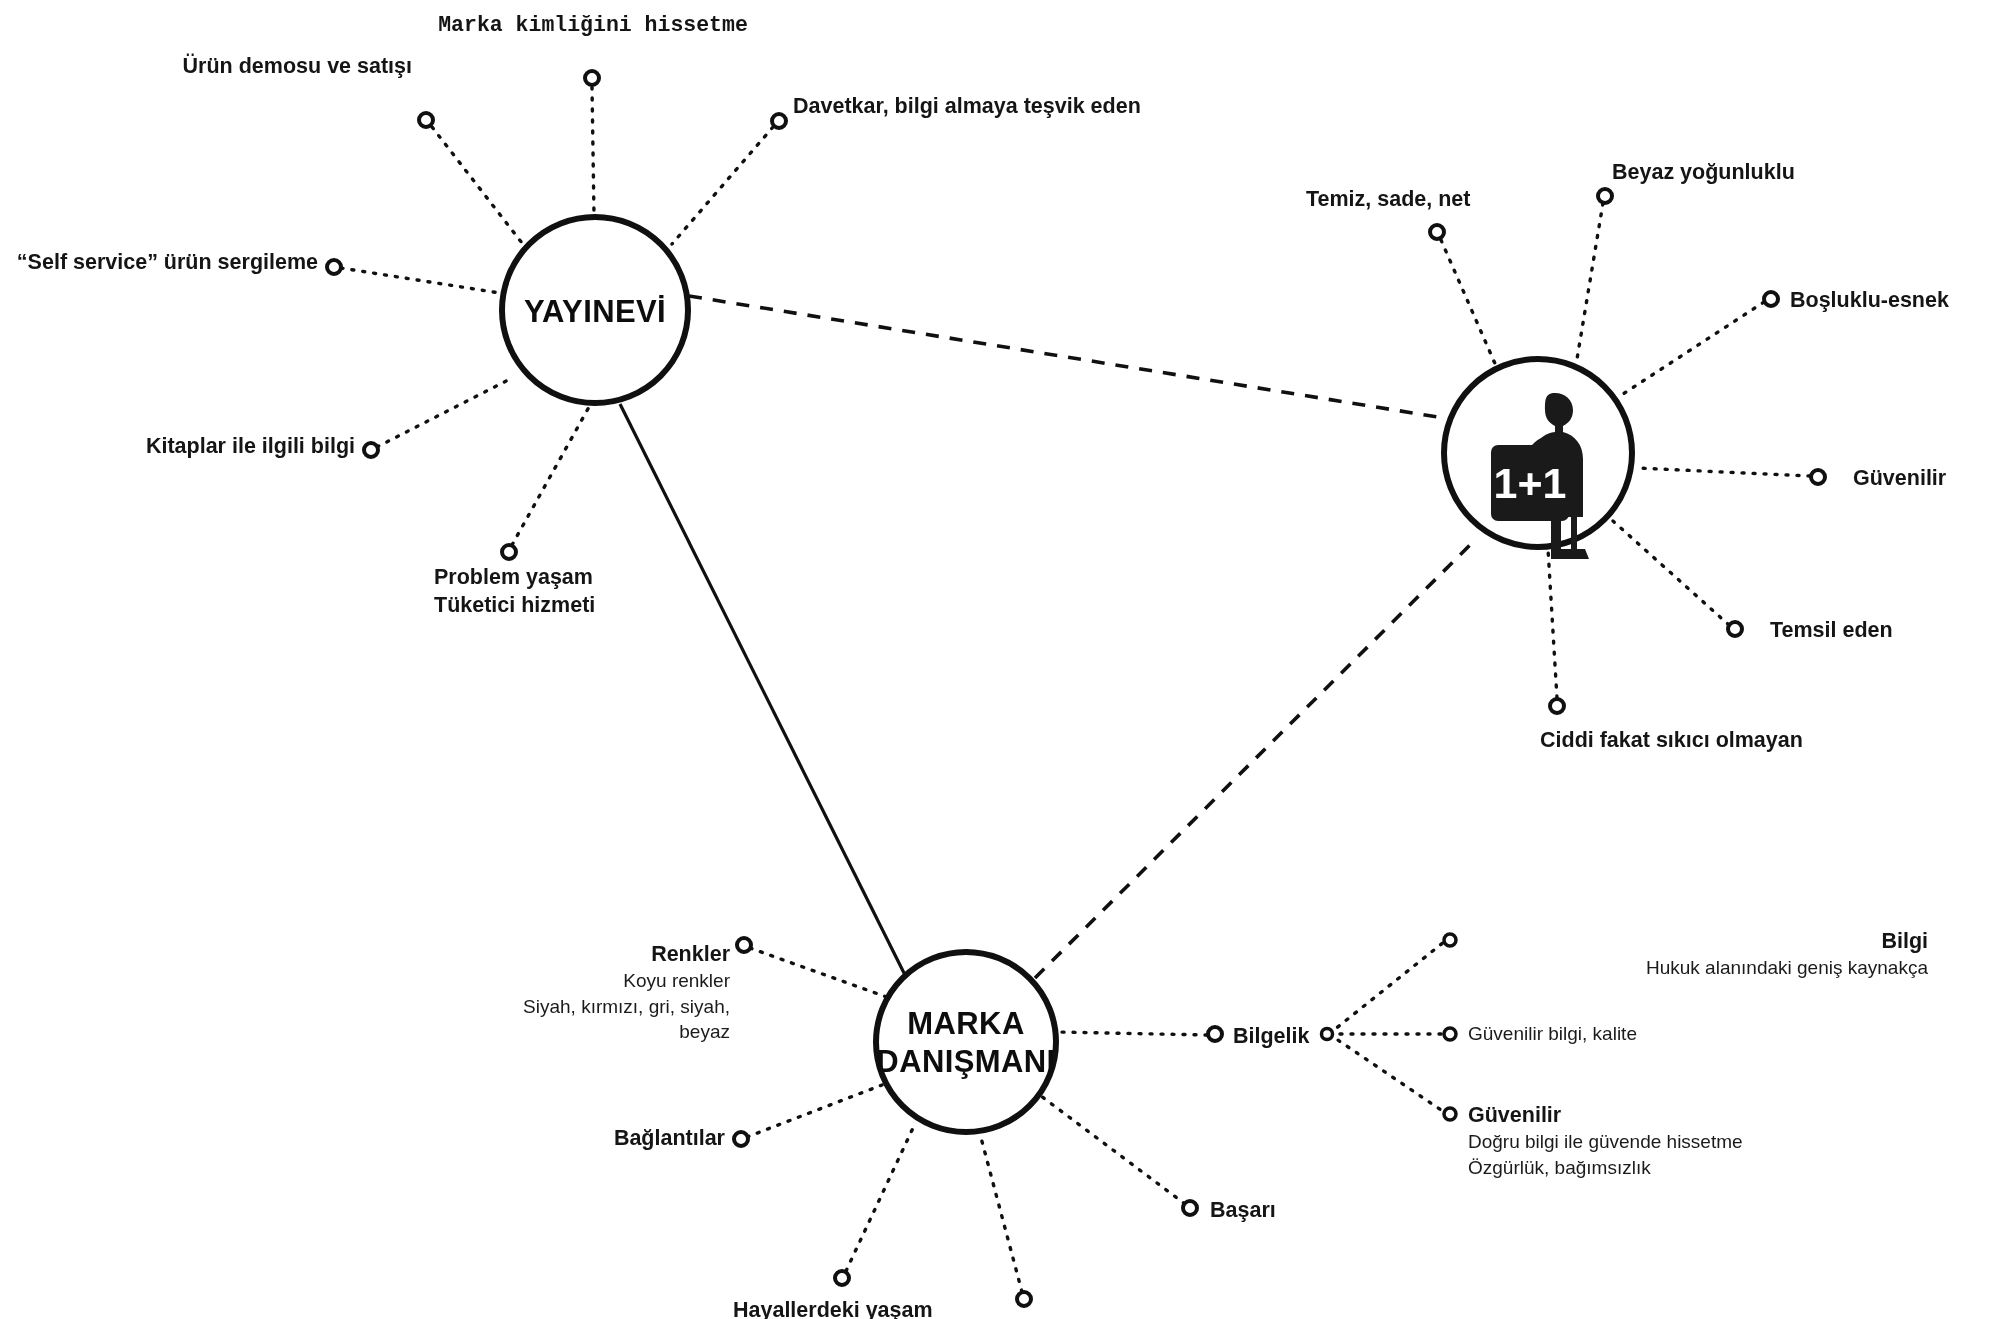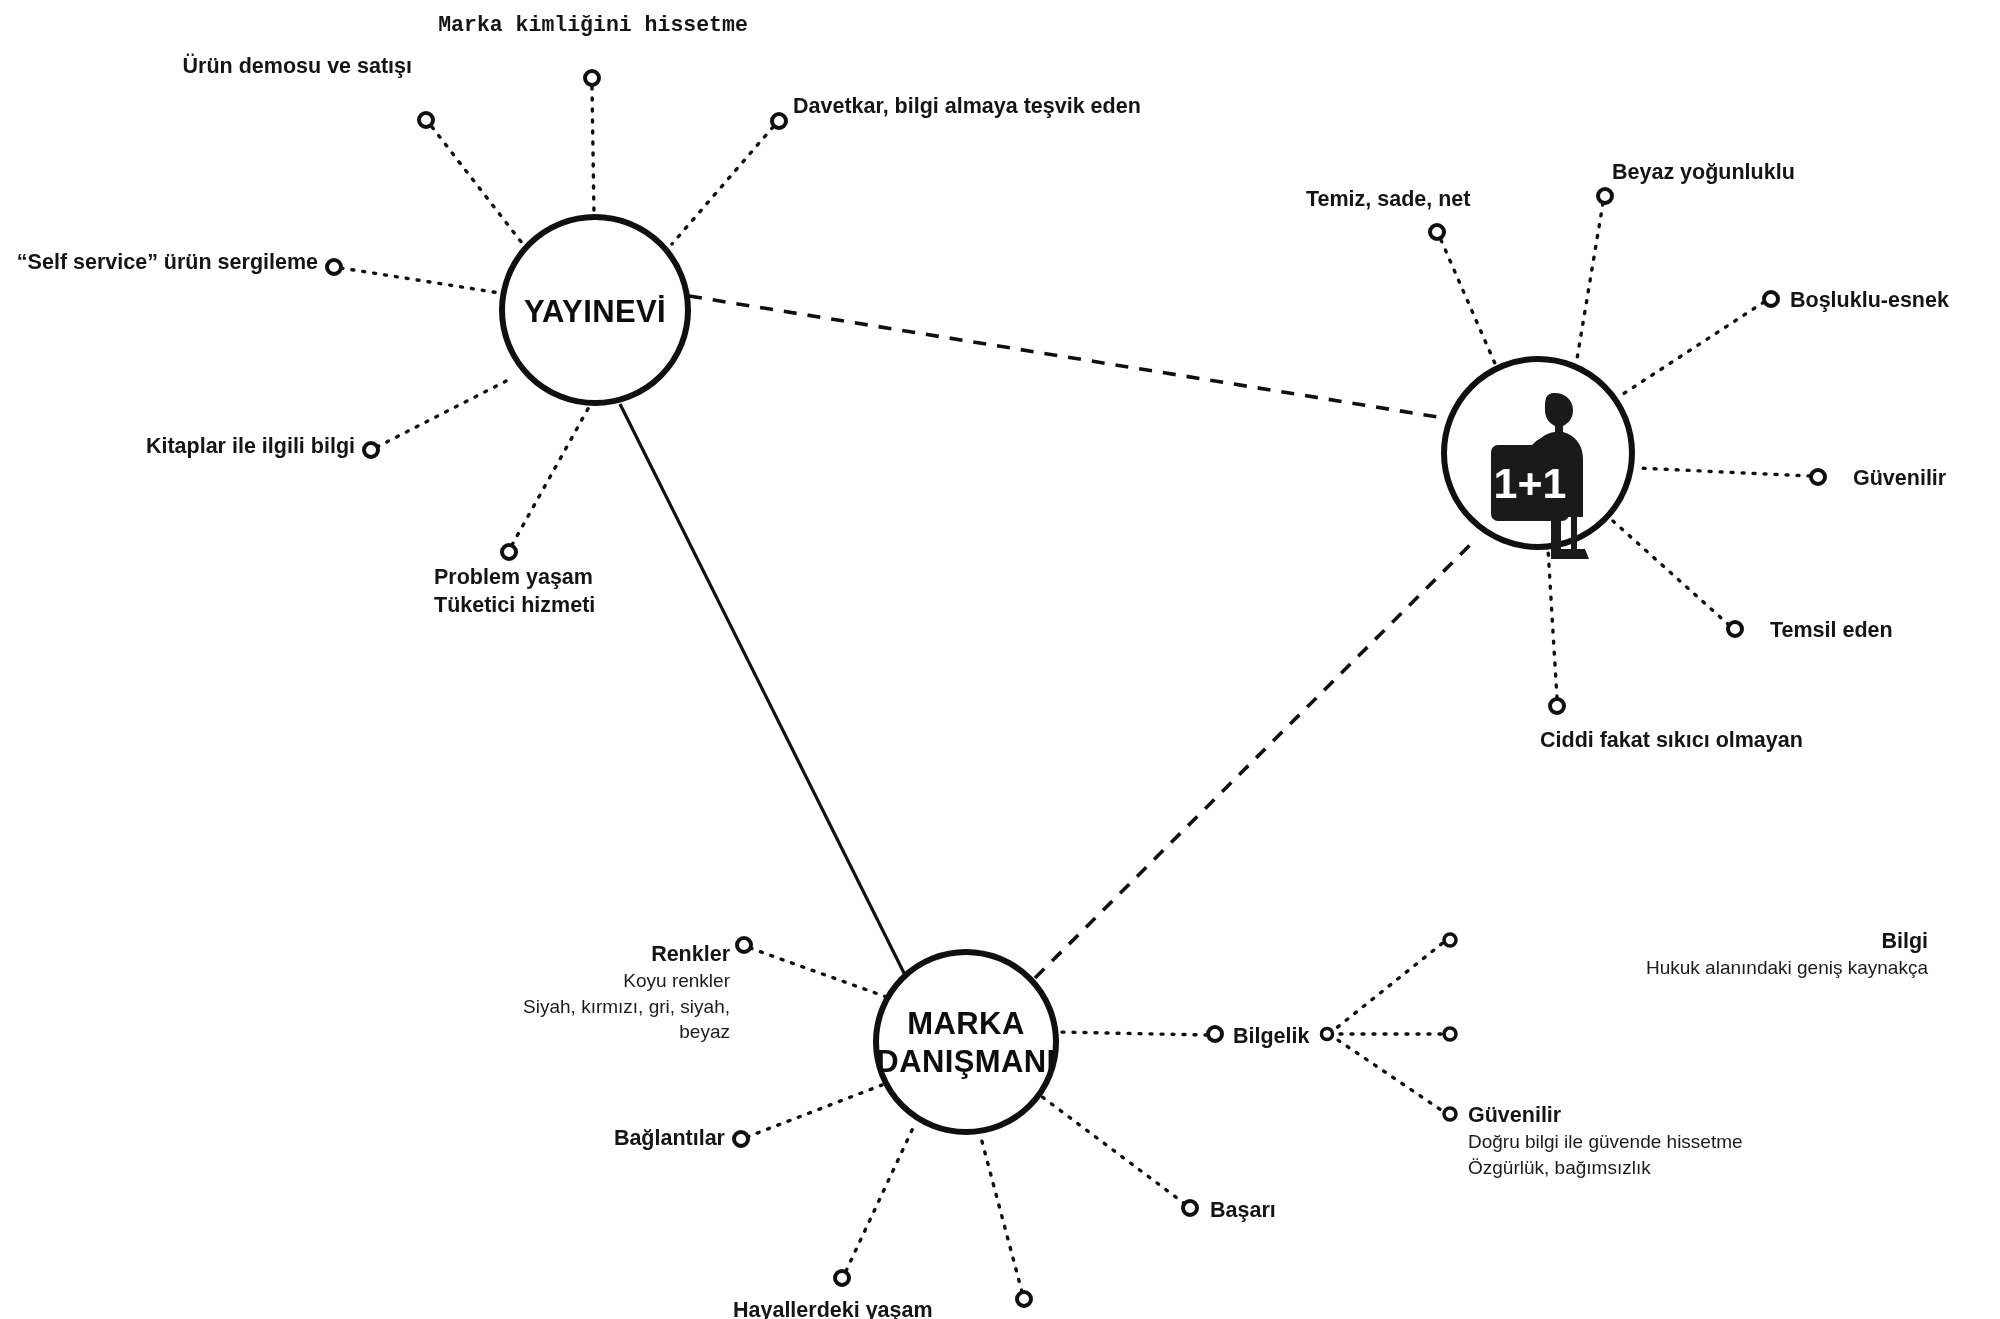--- a/index.html
+++ b/index.html
@@ -234,20 +234,21 @@
   <div class="leaf-label align-left" style="left:1210px; top:1196px; width:180px;">Başarı</div>
 
   <div class="leaf-label align-left" style="left:1233px; top:1022px; width:170px;">Bilgelik</div>
 
   <div class="leaf-label align-left" style="left:1468px; top:927px; width:460px;text-align:right;">
     <div>Bilgi</div>
     <div class="leaf-sub">Hukuk alanındaki geniş kaynakça</div>
   </div>
 
   <div class="leaf-label align-left" style="left:1468px; top:1021px; width:460px;">
+    <div class="leaf-sub">Güvenilir bilgi, kalite</div>
   </div>
 
   <div class="leaf-label align-left" style="left:1468px; top:1101px; width:460px;">
     <div>Güvenilir</div>
     <div class="leaf-sub">Doğru bilgi ile güvende hissetme</div>
     <div class="leaf-sub">Özgürlük, bağımsızlık</div>
   </div>
 
 </div>
 

